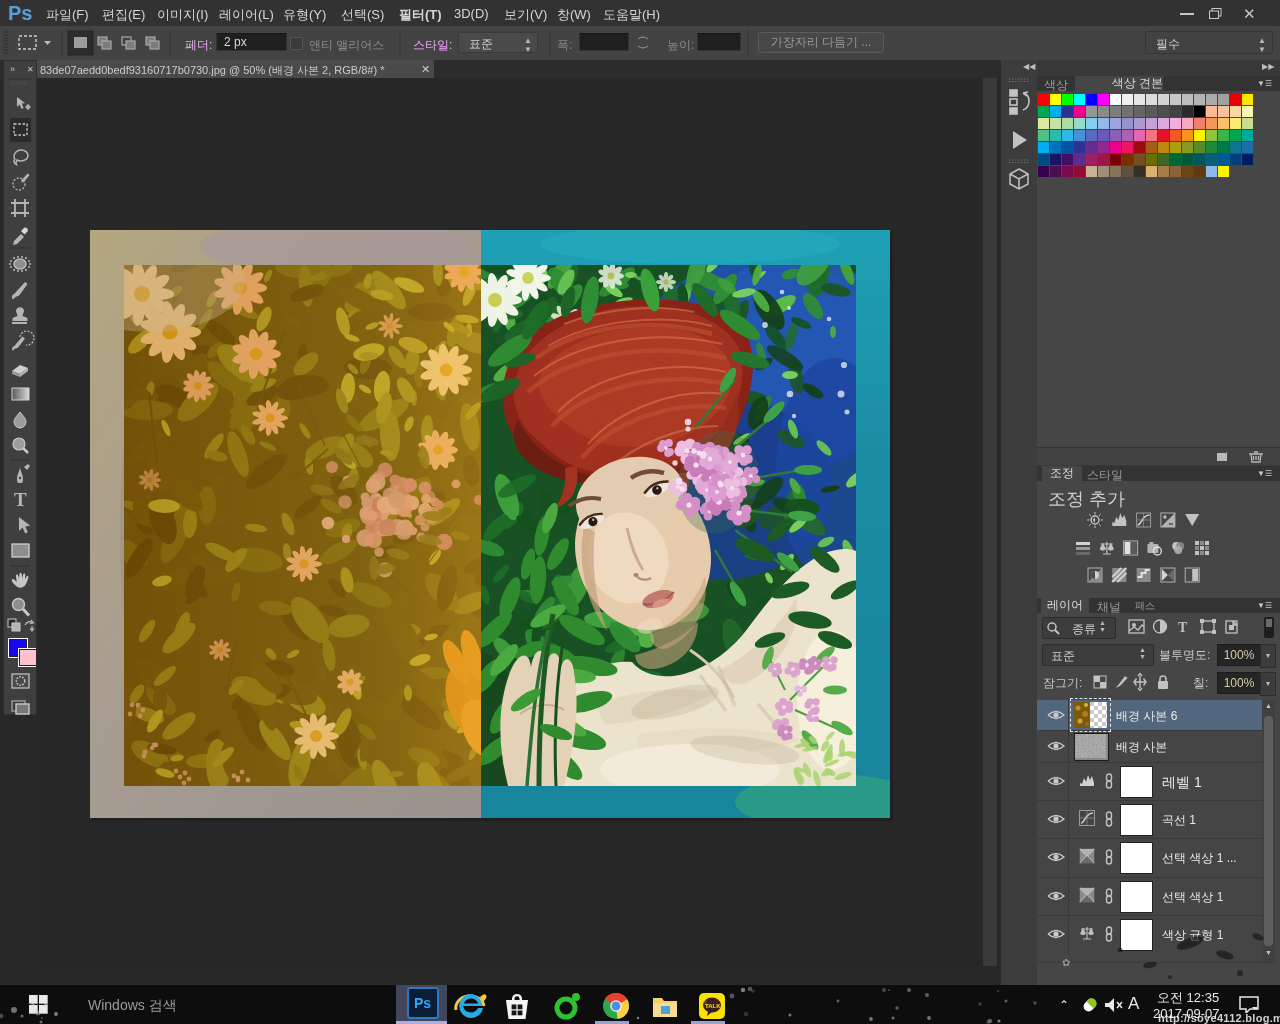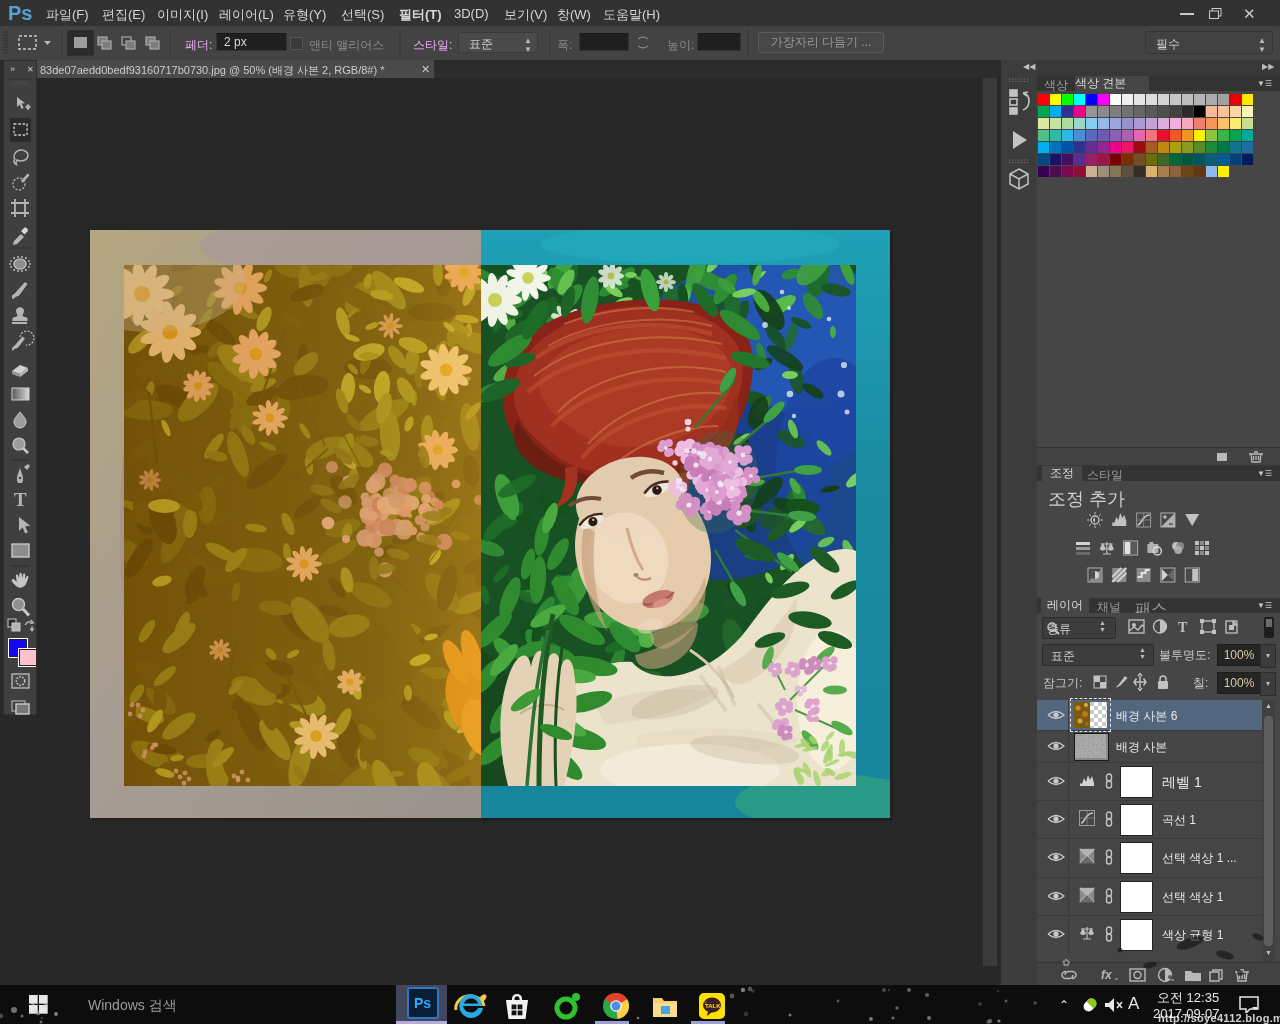--- a/index.html
+++ b/index.html
@@ -1741,21 +1741,21 @@
         </g>
 <g fill="none" stroke="#c2c2c2" stroke-width="1.5">
           <path d="M18 95 l9 5 v10 l-9 5 l-9 -5 v-10 z M9 100 l9 5 l9 -5 M18 105 v10"></path>
         </g>
 </svg>
     </div>
 <div class="abs" style="left:1037px;top:60px;width:243px;height:925px;background:#383838;">
 <div class="abs" style="left:225px;top:2px;color:#bdbdbd;font-size:8px;">▶▶</div>
 <div class="abs" style="left:0;top:16px;width:243px;height:15px;background:#333;">
         <span class="abs" style="left:7px;top:1px;font-size:12px;color:#9b9b9b;">색상</span>
-        <span class="abs" style="left:38px;top:0;width:74px;height:15px;background:#464646;color:#d8d8d8;font-size:12px;text-align:left;line-height:15px;">색상 견본</span>
+        <span class="abs" style="left:38px;top:0;width:88px;height:15px;background:#464646;color:#d8d8d8;font-size:12px;text-align:right;line-height:15px;">색상 견본</span>
         <span class="abs" style="left:220px;top:3px;color:#c9c9c9;font-size:8px;">▼<span style="letter-spacing:-1px;">☰</span></span>
       </div>
 <div class="abs" style="left:0;top:31px;width:243px;height:356px;background:#464646;"></div>
 <span class="abs" style="left:1px;top:34px;width:11px;height:11px;background:#ff0000;"></span>
 <span class="abs" style="left:13px;top:34px;width:11px;height:11px;background:#ffff00;"></span>
 <span class="abs" style="left:25px;top:34px;width:11px;height:11px;background:#00ff00;"></span>
 <span class="abs" style="left:37px;top:34px;width:11px;height:11px;background:#00ffff;"></span>
 <span class="abs" style="left:49px;top:34px;width:11px;height:11px;background:#0000ff;"></span>
 <span class="abs" style="left:61px;top:34px;width:11px;height:11px;background:#ff00ff;"></span>
 <span class="abs" style="left:73px;top:34px;width:11px;height:11px;background:#ffffff;"></span>
@@ -1984,30 +1984,30 @@
 <g transform="translate(147.2,62)">
             <rect x="1" y="1" width="14" height="14" fill="none" stroke="#b2b2b2"></rect>
             <rect x="2" y="2" width="6" height="12" fill="#4a4a4a"></rect>
             <rect x="8" y="2" width="6" height="12" fill="#c2c2c2"></rect>
           </g>
 </svg>
       </div>
 <div class="abs" style="left:0;top:538px;width:243px;height:15px;background:#333;">
         <span class="abs" style="left:4px;top:0;width:48px;height:15px;background:#464646;color:#d8d8d8;font-size:12px;text-align:center;line-height:15px;">레이어</span>
         <span class="abs" style="left:60px;top:1px;font-size:12px;color:#9b9b9b;">채널</span>
-        <span class="abs" style="left:98px;top:1px;font-size:16px;color:#9b9b9b;">패스</span>
+        <span class="abs" style="left:98px;top:1px;font-size:10px;color:#9b9b9b;">패스</span>
         <span class="abs" style="left:220px;top:3px;color:#c9c9c9;font-size:8px;">▼<span style="letter-spacing:-1px;">☰</span></span>
       </div>
 <div class="abs" style="left:0;top:553px;width:243px;height:372px;background:#464646;">
 <span class="abs" style="left:5px;top:4px;width:72px;height:20px;background:#3c3c3c;border:1px solid #2c2c2c;border-radius:2px;">
           <svg class="abs" style="left:3px;top:3px;" width="14" height="14">
             <circle cx="6" cy="6" r="4" fill="none" stroke="#c2c2c2" stroke-width="1.5"></circle>
             <line x1="9" y1="9" x2="13" y2="13" stroke="#c2c2c2" stroke-width="2"></line>
           </svg>
-          <span class="abs" style="left:4px;top:3px;font-size:12px;color:#d2d2d2;">종류</span>
+          <span class="abs" style="left:29px;top:3px;font-size:12px;color:#d2d2d2;">종류</span>
           <span class="abs" style="left:56px;top:1px;font-size:7px;color:#b9b9b9;">▲<br>▼</span>
         </span>
 <svg class="abs" style="left:90px;top:5px;" width="150" height="20">
           <g fill="none" stroke="#c2c2c2" stroke-width="1.3">
             <rect x="2" y="2" width="15" height="13"></rect>
             <circle cx="7" cy="7" r="2" fill="#c2c2c2" stroke="none"></circle>
             <path d="M2 13 l5 -4 l4 3 l4 -5 l2 2"></path>
             <circle cx="33" cy="8.5" r="6.5"></circle>
             <path d="M33 2 a6.5 6.5 0 0 1 0 13 z" fill="#c2c2c2" stroke="none"></path>
             <text x="51" y="14" font-size="14" fill="#c2c2c2" stroke="none" font-family="Liberation Serif" font-weight="bold">T</text>
@@ -2184,37 +2184,20 @@
         </svg>
 <div class="abs" style="left:83px;top:306px;width:31px;height:30px;background:#fff;border:1px solid #222;"></div>
 <span class="abs" style="left:125px;top:314px;font-size:12px;color:#e8e8e8;">색상 균형 1</span>
 <div class="abs" style="left:0;top:349px;width:238px;height:1px;background:#3a3a3a;"></div>
 <div class="abs" style="left:31px;top:341px;width:1px;height:8px;background:#3a3a3a;"></div>
 <div class="abs" style="left:0;top:341px;width:238px;height:8px;background:#454545;"></div>
 <div class="abs" style="left:225px;top:87px;width:13px;height:262px;background:#404040;"></div>
 <span class="abs" style="left:228px;top:89px;color:#c2c2c2;font-size:7px;">▲</span>
 <div class="abs" style="left:227px;top:103px;width:9px;height:230px;background:#5e5e5e;border-radius:4px;"></div>
 <span class="abs" style="left:228px;top:336px;color:#c2c2c2;font-size:7px;">▼</span>
-<div class="abs" style="left:0;top:349px;width:243px;height:23px;background:#424242;border-top:1px solid #333;">
-<svg class="abs" style="left:20px;top:3px;" width="223" height="18">
-            <g fill="none" stroke="#b9b9b9" stroke-width="1.4">
-              <path d="M8 9 a4 3.5 0 0 1 4 -3.5 l3 0 a4 3.5 0 0 1 0 7 M16 9 a4 3.5 0 0 1 -4 3.5 l-3 0 a4 3.5 0 0 1 0 -7"></path>
-              <text x="44" y="13" font-size="12" font-style="italic" fill="#b9b9b9" stroke="none" font-weight="bold">fx</text>
-              <path d="M58 13 l3 0" stroke-width="1"></path>
-              <rect x="73" y="3" width="15" height="12"></rect>
-              <circle cx="80.5" cy="9" r="3.5"></circle>
-              <circle cx="108" cy="9" r="6.5"></circle>
-              <path d="M108 2.5 a6.5 6.5 0 0 1 0 13 z" fill="#b9b9b9" stroke="none"></path>
-              <path d="M114 14 l3 0" stroke-width="1"></path>
-              <path d="M128 5 h6 l2 2 h8 v8 h-16 z" fill="#b9b9b9" stroke="none"></path>
-              <path d="M153 6 h9 v9 h-9 z M156 6 v-2 h9 v9 h-2" fill="none"></path>
-              <path d="M180 6 h10 l-1 9 h-8 z M178 6 h14 M183 4 h4 M182.5 8 v5 M185 8 v5 M187.5 8 v5"></path>
-            </g>
-          </svg>
-</div>
 </div>
 </div>
 
   <div class="abs" style="left:92px;top:818px;width:800px;height:3px;background:#1c1c1c;opacity:0.6;"></div>
   <div class="abs" style="left:890px;top:232px;width:3px;height:589px;background:#1c1c1c;opacity:0.6;"></div>
   <svg class="abs" style="left:1030px;top:925px;" width="250" height="60">
     <g fill="#0c0c0c" opacity="0.55">
       <ellipse cx="160" cy="18" rx="14" ry="5" transform="rotate(-20 160 18)"></ellipse>
       <ellipse cx="195" cy="30" rx="9" ry="4" transform="rotate(15 195 30)"></ellipse>
       <ellipse cx="120" cy="40" rx="7" ry="3" transform="rotate(-10 120 40)"></ellipse>

